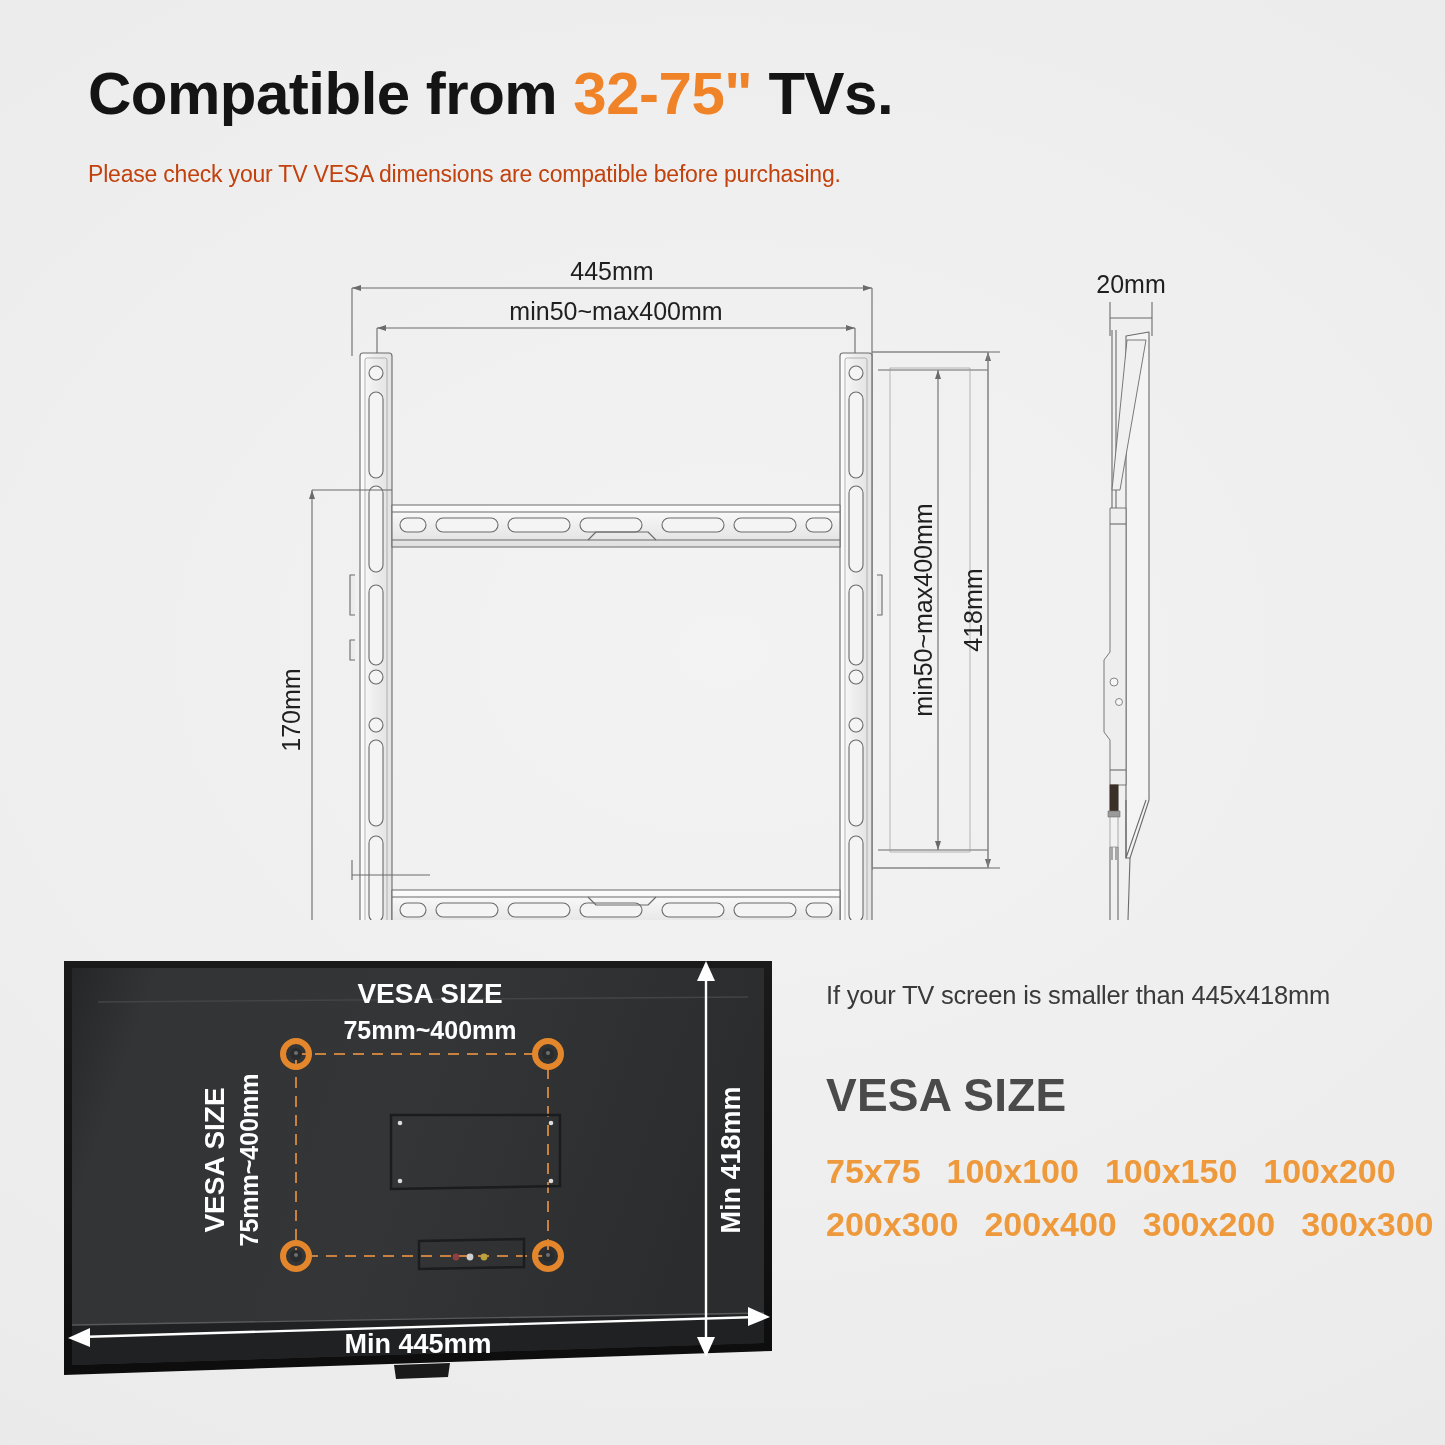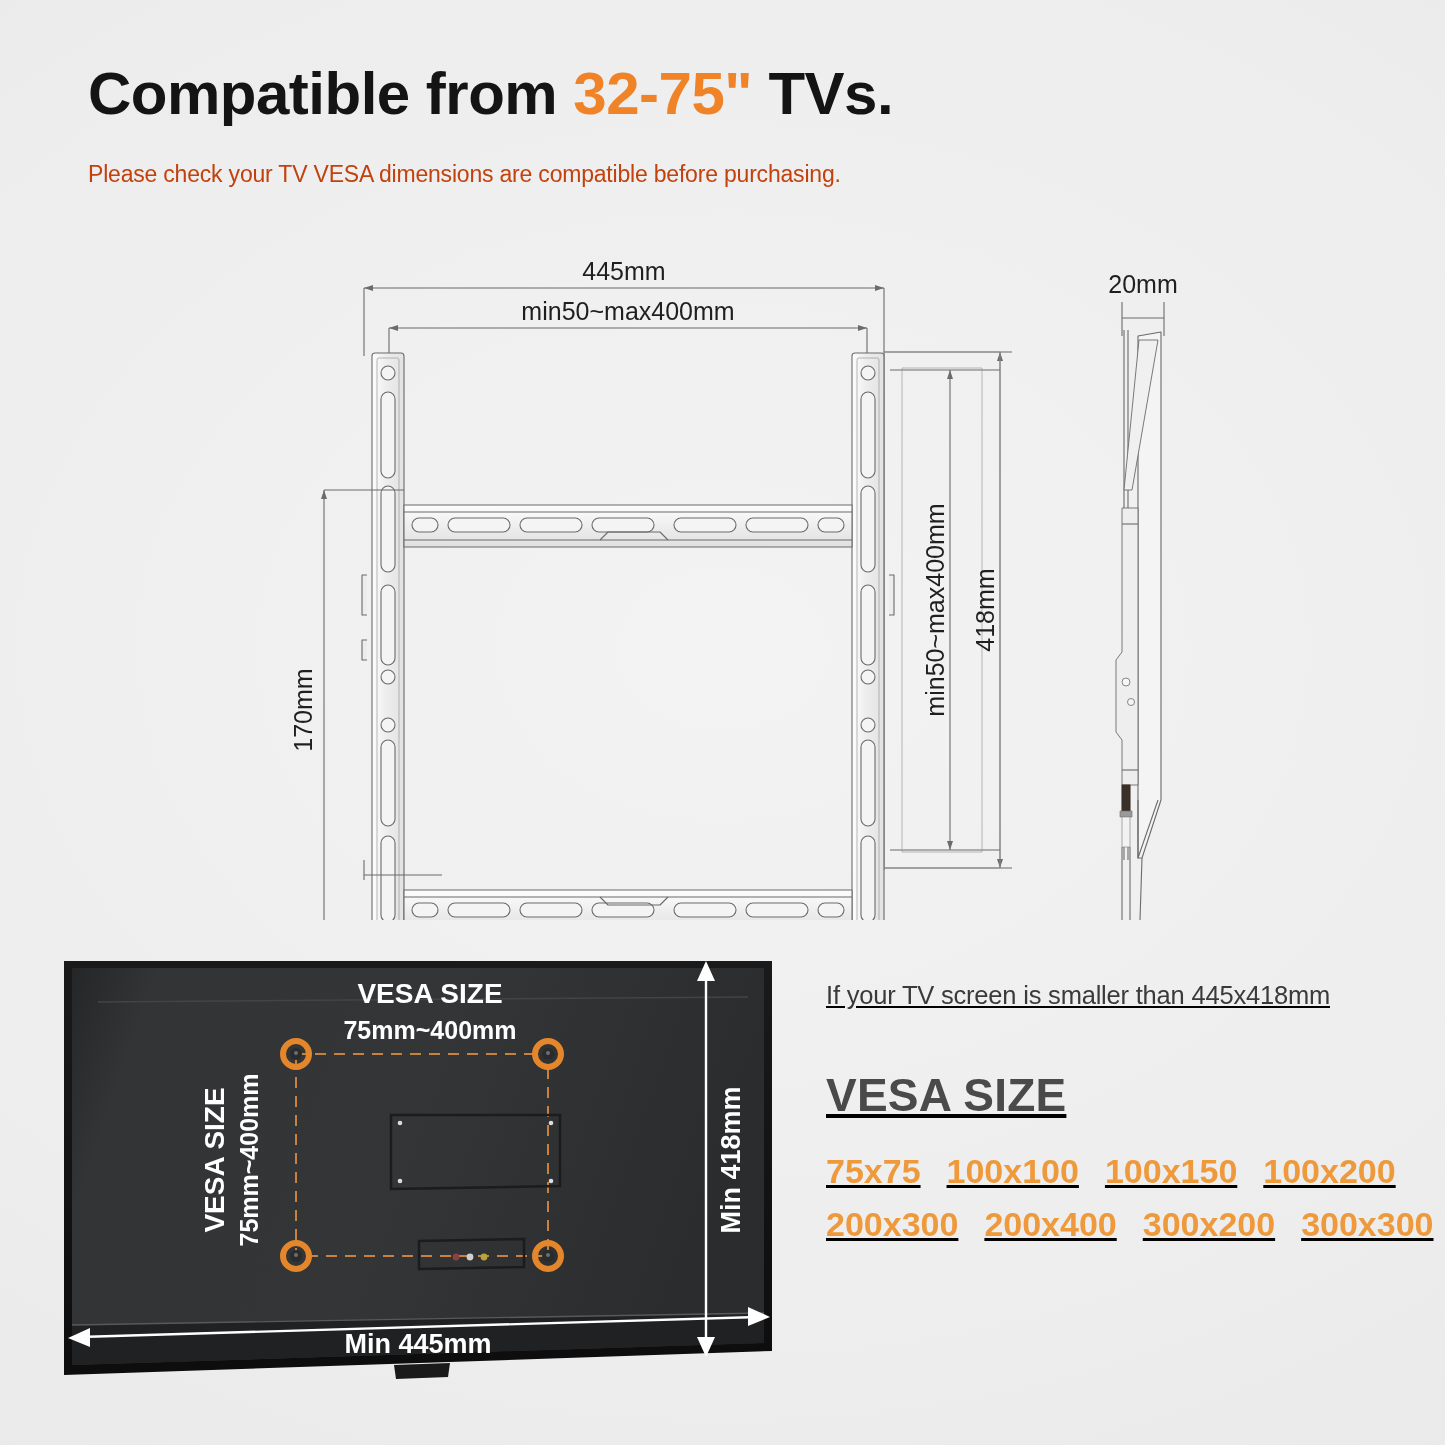--- a/index.html
+++ b/index.html
@@ -26,29 +26,29 @@
     letter-spacing: -0.5px; line-height: 1.05; white-space: nowrap;
   }
   .headline .accent { color: #F08328; }
   .subhead {
     margin-top: 36px;
     font-size: 23px; color: #c2410c; font-weight: normal;
     letter-spacing: -0.2px; white-space: nowrap;
   }
 
   
-  .tech { position: absolute; left: 12px; top: 240px; width: 1167px; height: 680px; }
+  .tech { position: absolute; left: 0; top: 240px; width: 1167px; height: 680px; }
   .tech svg { display: block; }
 
   
   .tvbox { position: absolute; left: 58px; top: 955px; width: 720px; height: 440px; }
   .tvbox svg { display: block; }
 
   
-  .rightcol { position: absolute; left: 826px; top: 975px; width: 600px; text-decoration: underline; }
+  .rightcol { position: absolute; left: 826px; top: 975px; width: 600px; }
   .note-line {
     font-size: 25.5px; color: #3a3a3a; line-height: 1.62;
     letter-spacing: -0.2px; white-space: nowrap;
   }
   .vesa-title {
     margin-top: 52px;
     font-size: 46px; font-weight: bold; color: #4a4a4a;
     letter-spacing: 0.2px;
   }
   .vesa-list { margin-top: 30px; }

